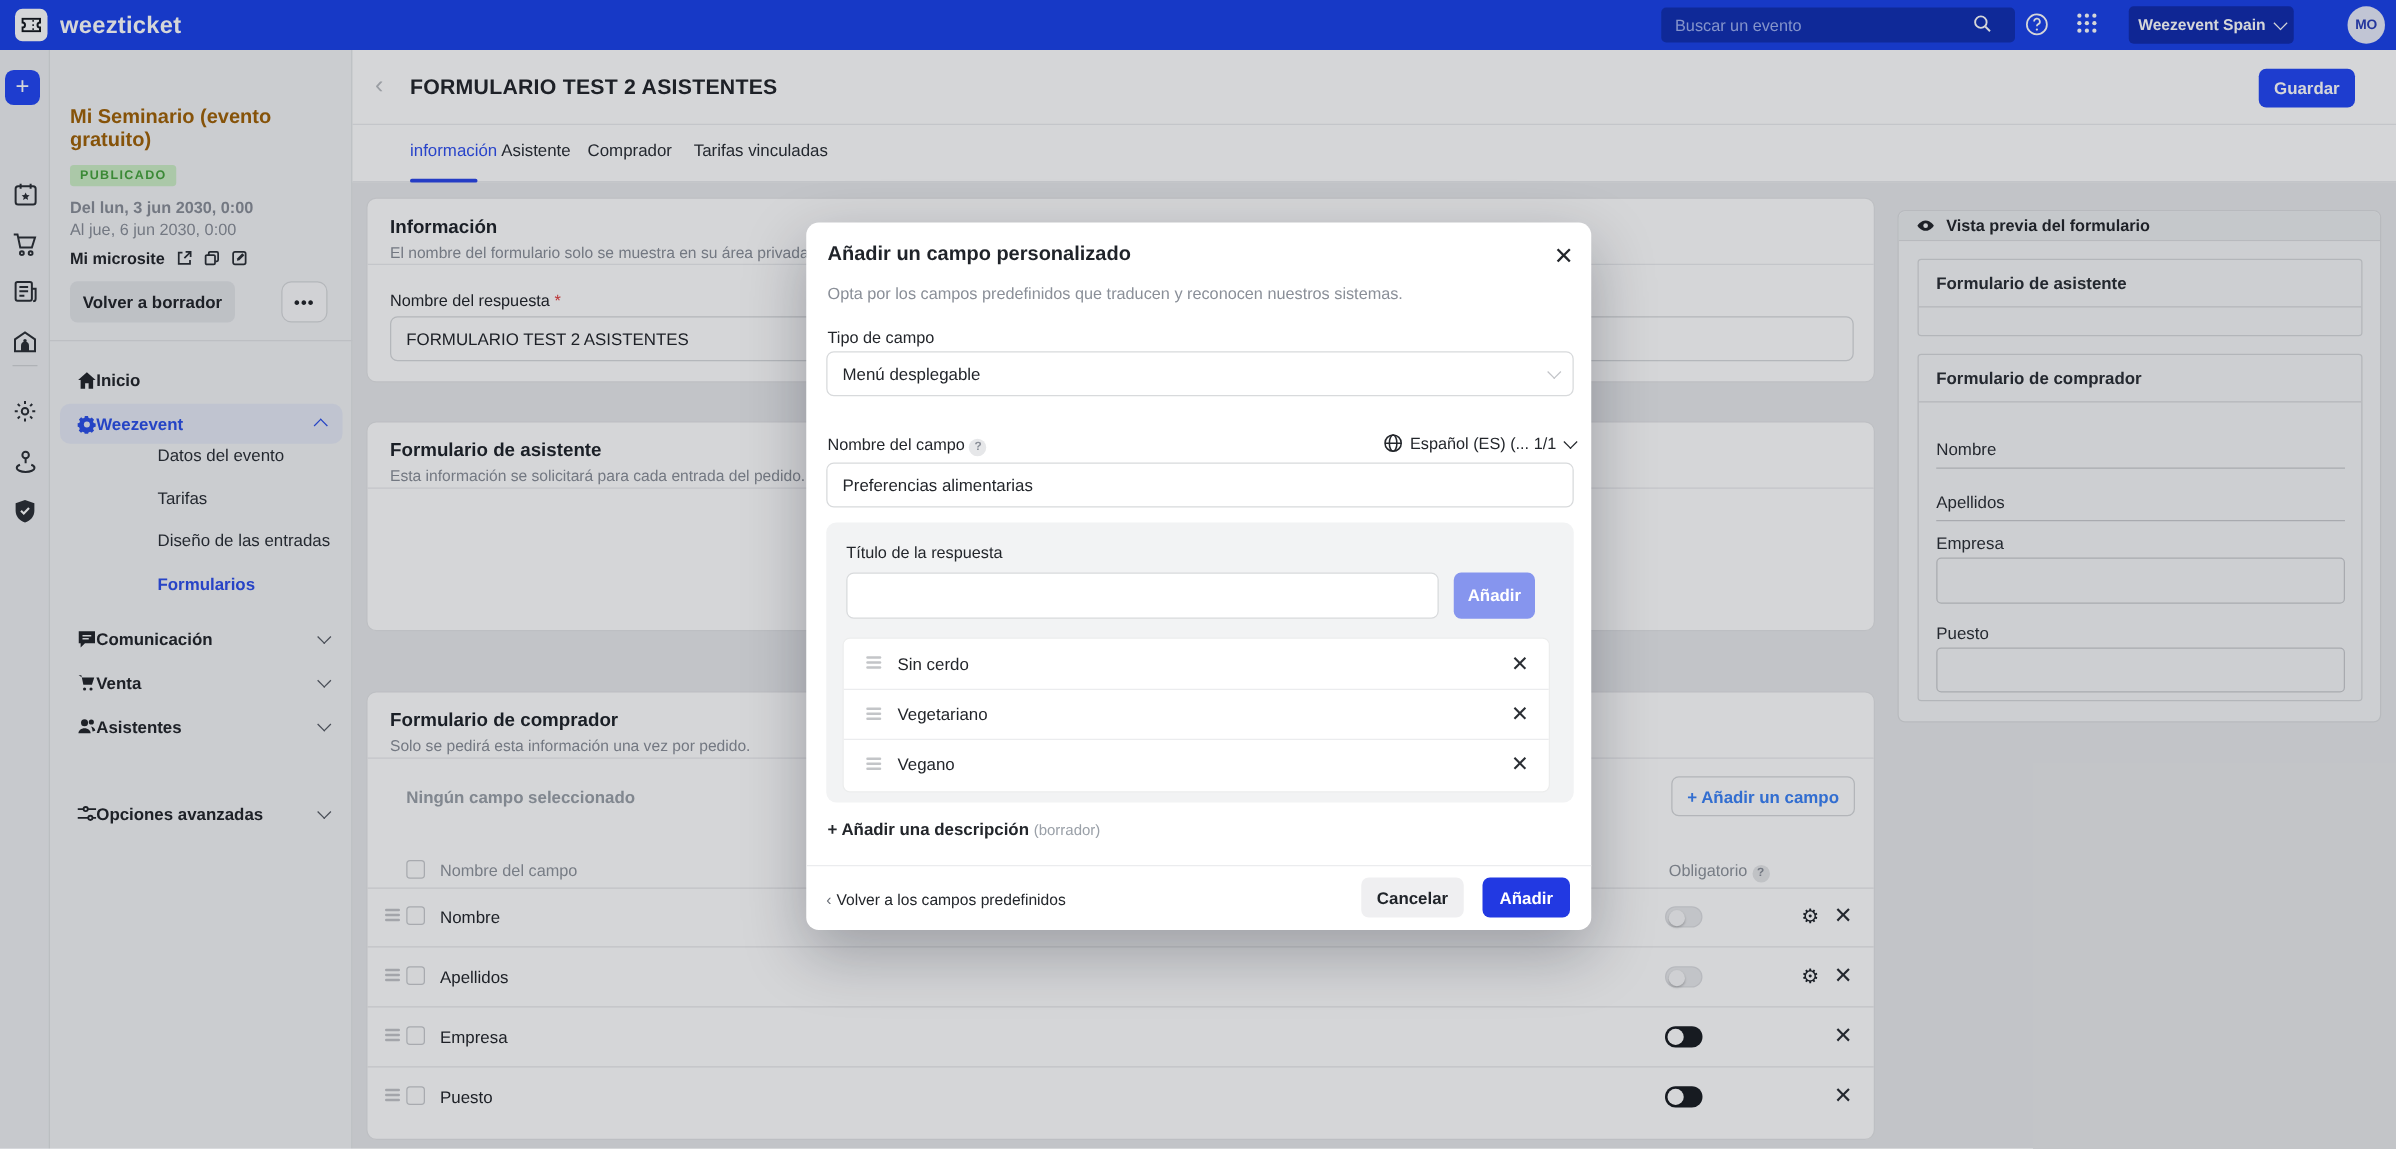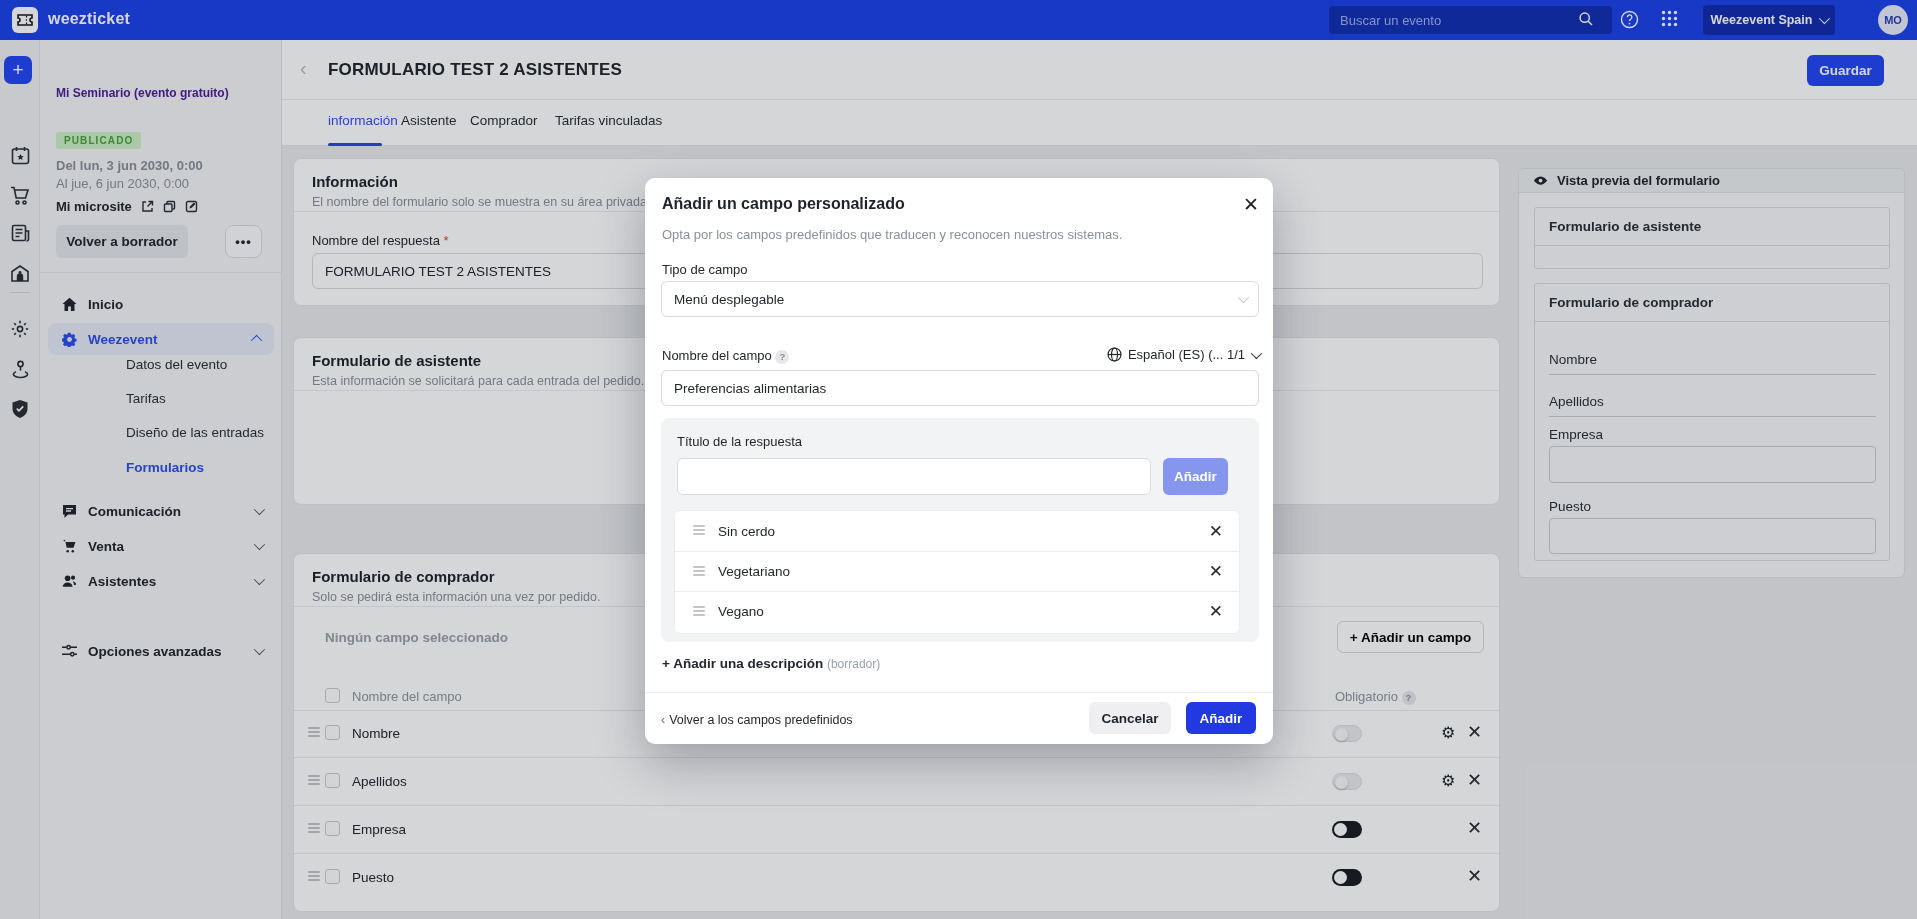--- a/index.html
+++ b/index.html
@@ -4,48 +4,48 @@
 <style>
   * { margin:0; padding:0; box-sizing:border-box; }
   html,body { width:1917px; height:919px; overflow:hidden; }
   body { font-family:"Liberation Sans", sans-serif; color:#23262b; }
   #app { position:relative; width:1917px; height:919px; background:#e9eaec; }
   .abs { position:absolute; }
 
   
   .topbar { left:0; top:0; width:1917px; height:40px; background:#1b43ea; display:flex; align-items:center; }
   .logo-badge { position:absolute; left:12px; top:7px; width:26px; height:26px; background:#fff; border-radius:6px; display:flex; align-items:center; justify-content:center; }
-  .logo-text { position:absolute; left:48px; top:10px; color:#fff; font-size:16px; font-weight:700; letter-spacing:.2px; }
+  .logo-text { position:absolute; left:48px; top:10px; color:#fff; font-size:19px; font-weight:700; letter-spacing:.2px; }
   .search { position:absolute; left:1329px; top:6px; width:283px; height:28px; background:#1230b2; border-radius:4px; border:none; color:#e8ecff; font-size:13px; padding:0 34px 0 11px; outline:none; }
   .search::placeholder { color:#9fb0f0; }
   .search-ic { position:absolute; left:1578px; top:11px; }
   .tb-ic { position:absolute; top:10px; color:#fff; }
   .org-chip { position:absolute; left:1703px; top:5px; width:132px; height:30px; background:#122cae; border-radius:4px; display:flex; align-items:center; justify-content:center; gap:7px; color:#fff; font-size:12.5px; font-weight:700; cursor:pointer; }
   .avatar { position:absolute; left:1878px; top:5px; width:30px; height:30px; border-radius:50%; background:#e7ebfa; color:#2a3eb8; font-size:11px; font-weight:700; display:flex; align-items:center; justify-content:center; }
   .chev { display:inline-block; width:8px; height:8px; border-right:1.6px solid currentColor; border-bottom:1.6px solid currentColor; transform:rotate(45deg) translateY(-2px); }
   .chev.up { transform:rotate(225deg) translateY(-2px); }
 
   
   .rail { left:0; top:40px; width:40px; height:879px; background:#eef0f2; border-right:1px solid #e0e2e4; }
   .rail .plus { position:absolute; left:4px; top:16px; width:28px; height:28px; background:#2347f5; border-radius:7px; color:#fff; font-size:19px; display:flex; align-items:center; justify-content:center; cursor:pointer; }
   .rail .ric { position:absolute; left:9px; width:22px; height:22px; color:#2c3036; display:flex; align-items:center; justify-content:center; cursor:pointer; }
   .rail .rdiv { position:absolute; left:10px; width:20px; border-top:1px solid #d2d4d7; }
 
   
   .sidebar { left:40px; top:40px; width:242px; height:879px; background:#f3f4f6; border-right:1px solid #e0e2e4; }
   .sb-band { position:absolute; left:0; top:0; width:242px; height:36px; background:#e7e9ec; display:flex; align-items:center; padding-left:16px; font-size:12.5px; font-weight:600; color:#3c4046; }
-  .sb-title { position:absolute; left:16px; top:44px; width:200px; font-size:12px; font-weight:700; line-height:19px; color:#4c1d95; }
+  .sb-title { position:absolute; left:16px; top:44px; width:200px; font-size:16px; font-weight:700; line-height:19px; color:#a16207; }
   .badge { position:absolute; left:16px; top:92px; background:#cdeec6; color:#46a33c; font-size:10px; font-weight:700; letter-spacing:1.1px; padding:3px 8px; border-radius:3px; }
   .sb-date { position:absolute; left:16px; color:#8a8f98; font-size:13px; }
   .sb-micro { position:absolute; left:16px; top:159px; display:flex; align-items:center; gap:9px; font-size:13px; font-weight:600; color:#23262b; }
   .sb-micro svg { cursor:pointer; }
   .btn-draft { position:absolute; left:16px; top:185px; width:132px; height:33px; background:#e4e6e9; border:none; border-radius:6px; font-size:13.5px; font-weight:600; color:#23262b; cursor:pointer; font-family:inherit; }
   .btn-more { position:absolute; left:185px; top:185px; width:37px; height:33px; background:#fbfbfc; border:1px solid #d8dadc; border-radius:8px; font-size:13px; font-weight:700; color:#23262b; cursor:pointer; letter-spacing:1px; }
   .sb-div { position:absolute; left:0; top:232px; width:242px; border-top:1px solid #e2e4e6; }
-  .nav-item { position:absolute; left:8px; width:226px; height:32px; display:flex; align-items:center; gap:11px; padding-left:13px; font-size:13.5px; font-weight:600; color:#23262b; cursor:pointer; border-radius:8px; }
+  .nav-item { position:absolute; left:8px; width:226px; height:32px; display:flex; align-items:center; padding-left:13px; font-size:13.5px; font-weight:600; color:#23262b; cursor:pointer; border-radius:8px; }
   .nav-item .nic { width:16px; height:16px; color:#23262b; display:flex; align-items:center; justify-content:center; }
   .nav-item.active { background:#e6eaf6; color:#2c50e8; }
   .nav-item.active .nic { color:#2c50e8; }
   .nav-item .navchev { margin-left:auto; margin-right:12px; color:#565b63; }
   .nav-item.active .navchev { color:#2c50e8; }
   .nav-sub { position:absolute; left:86px; font-size:13.5px; color:#2b2f35; cursor:pointer; }
   .nav-sub.sel { color:#2f50ea; font-weight:700; }
 
   
   .pagehead { left:282px; top:40px; width:1635px; height:60px; background:#fff; border-bottom:1px solid #ebecee; }
@@ -61,21 +61,21 @@
   .card-h { font-size:15px; font-weight:700; color:#1f2329; }
   .card-s { font-size:12.5px; color:#8a8f98; margin-top:5px; }
   .hr { position:absolute; left:0; width:100%; border-top:1px solid #ebecee; }
   .lbl { font-size:13px; color:#23262b; }
   .req { color:#e03b3b; }
   .inp { border:1px solid #d8dadc; border-radius:6px; background:#fff; font-size:13.5px; color:#23262b; padding:0 12px; font-family:inherit; outline:none; }
   .qmark { display:inline-flex; width:14px; height:14px; border-radius:50%; background:#e6e7e9; color:#8a8f98; font-size:9.5px; align-items:center; justify-content:center; font-weight:700; }
 
   
   .ghost { color:#9aa0a8; font-size:13.5px; font-weight:600; }
-  .btn-add-field { position:absolute; left:1337px; top:621px; width:147px; height:32px; background:#fff; border:1px solid #d6d8da; border-radius:6px; font-size:13.5px; font-weight:600; color:#000000; cursor:pointer; font-family:inherit; }
+  .btn-add-field { position:absolute; left:1337px; top:621px; width:147px; height:32px; background:#fff; border:1px solid #d6d8da; border-radius:6px; font-size:13.5px; font-weight:600; color:#3b82f6; cursor:pointer; font-family:inherit; }
   .chk { position:absolute; width:15px; height:15px; border:1px solid #c9cbce; border-radius:3px; background:#fdfdfd; cursor:pointer; }
   .colhead { position:absolute; font-size:13px; color:#8f949c; }
   .dragh { position:absolute; width:12px; cursor:grab; }
   .dragh i { display:block; height:2px; background:#c3c5c8; margin-bottom:2px; border-radius:1px; }
   .rowlbl { position:absolute; font-size:13.5px; font-weight:500; color:#23262b; }
   .rowline { position:absolute; left:294px; width:1205px; border-top:1px solid #e7e8ea; }
   .tgl { position:absolute; width:30px; height:17px; border-radius:9px; cursor:pointer; }
   .tgl .knob { position:absolute; left:2px; top:2px; width:13px; height:13px; border-radius:50%; background:#fff; box-shadow:0 1px 2px rgba(0,0,0,.25); }
   .tgl.on { background:#1b1f24; }
   .tgl.off { background:#e9eaec; border:1px solid #dcdde0; }

